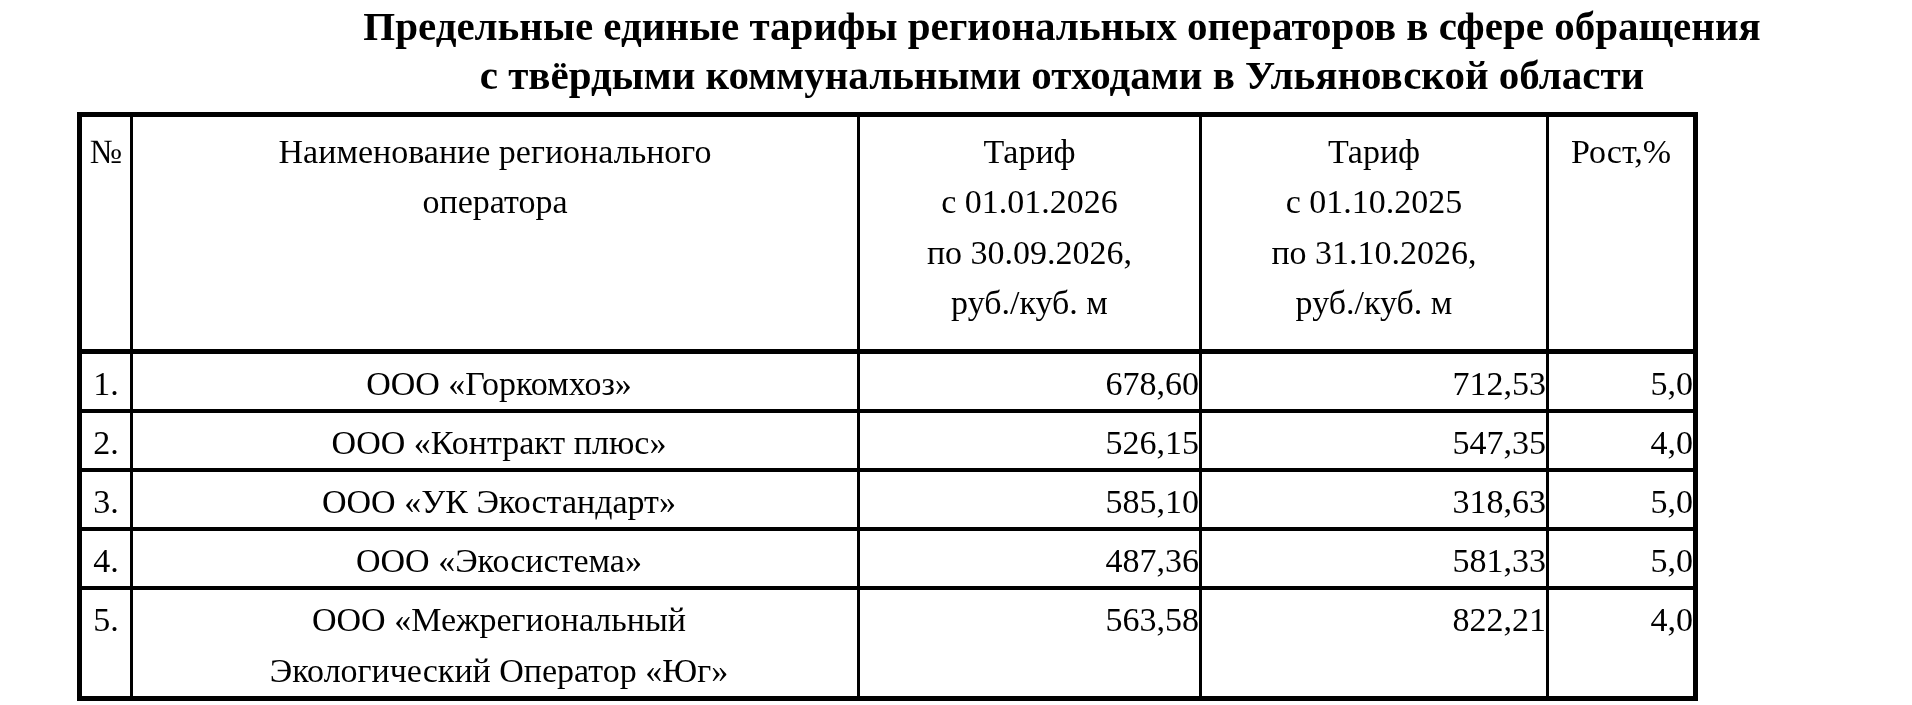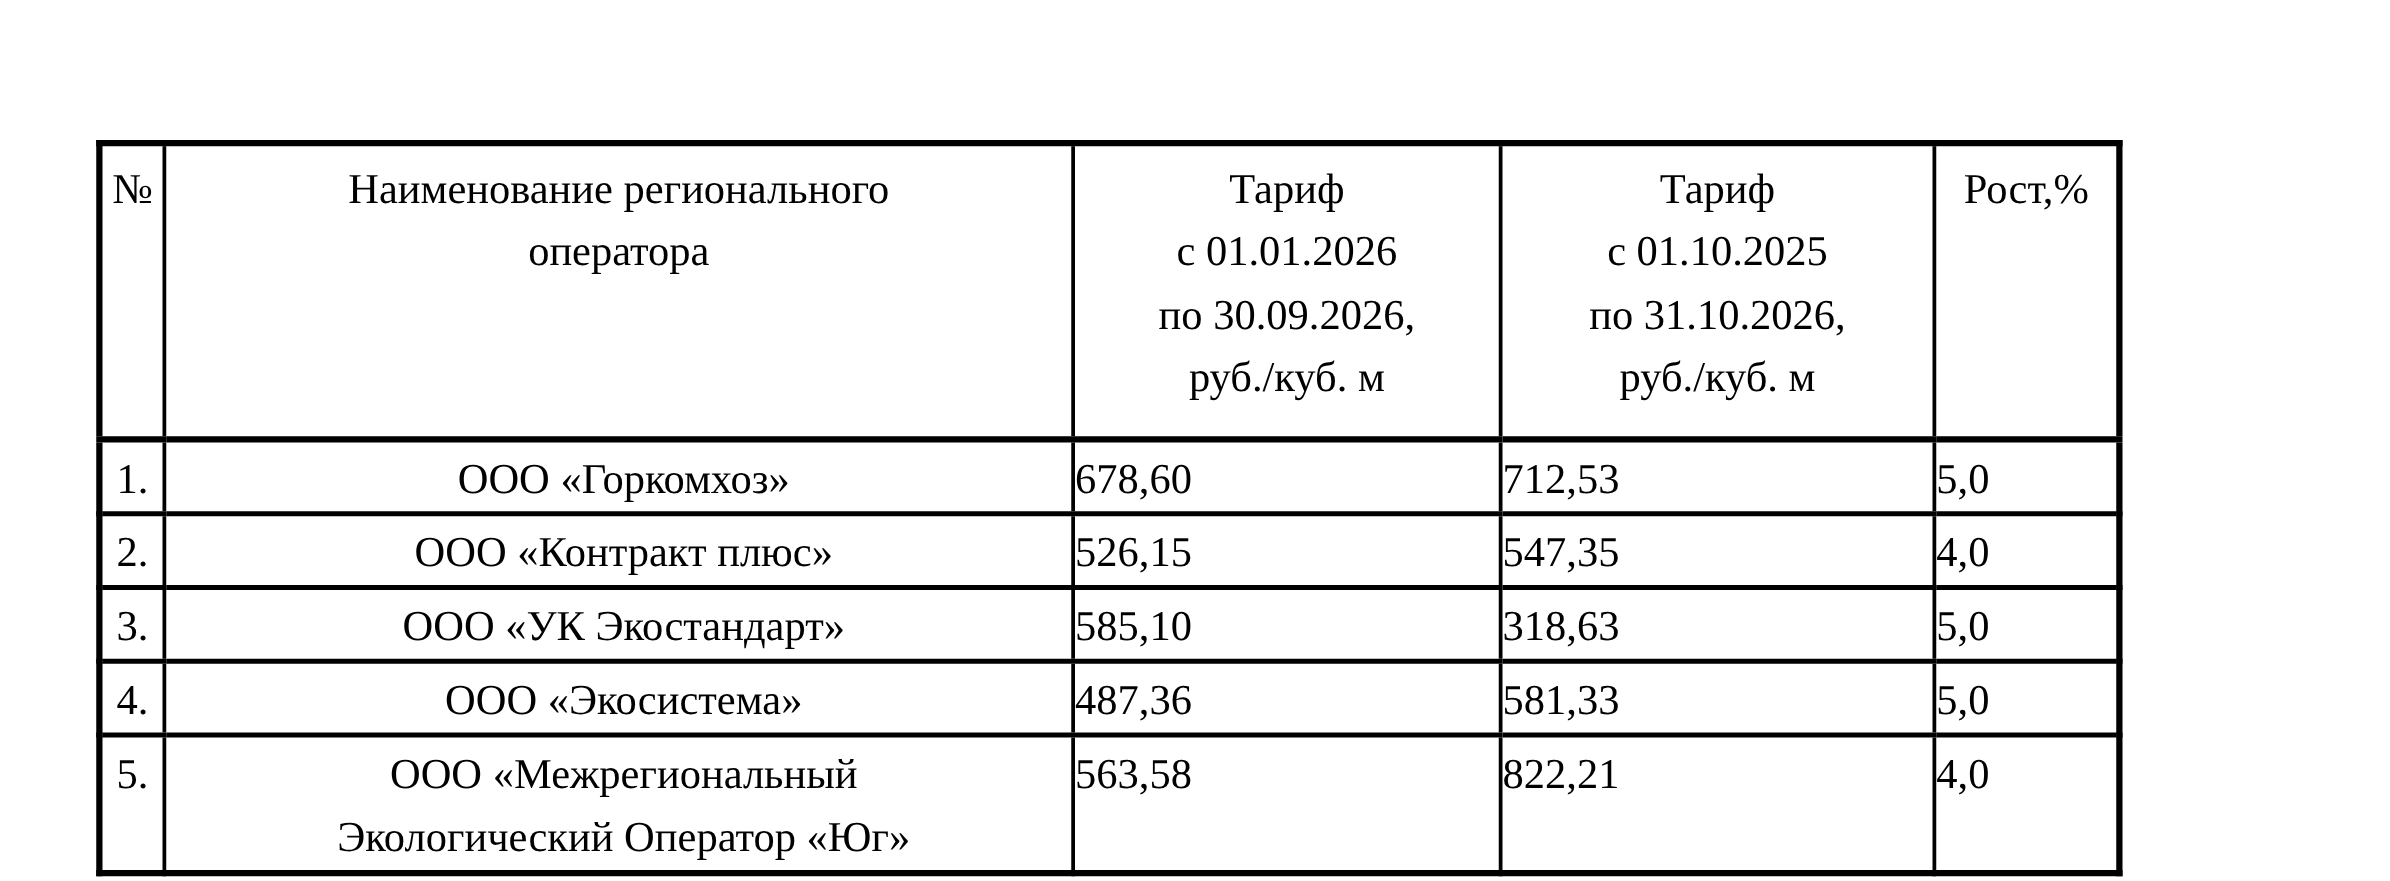--- a/index.html
+++ b/index.html
@@ -31,26 +31,28 @@
   .tariff-table thead th {
     height: 222px; text-align: center;
     padding-top: 10px; line-height: 1.48;
     border-bottom-width: 5px;
   }
   .tariff-table tbody tr { height: 55px; }
   .tariff-table tbody tr.tall { height: 96px; }
   .tariff-table tbody td { padding-top: 4px; line-height: 1.5; }
   td.cell-num  { text-align: center; }
   td.cell-name { text-align: center; padding-left: 8px; }
-  td.cell-val  { text-align: left; }
+  td.cell-val  { text-align: right; }
 </style>
 </head>
 <body>
 
 <div class="doc-title">
+  <div>Предельные единые тарифы региональных операторов в сфере обращения</div>
+  <div>с твёрдыми коммунальными отходами в Ульяновской области</div>
 </div>
 
 <table class="tariff-table">
   <colgroup>
     <col style="width:52px">
       <col style="width:727px">
       <col style="width:342px">
       <col style="width:347px">
       <col style="width:148px">
   </colgroup>

